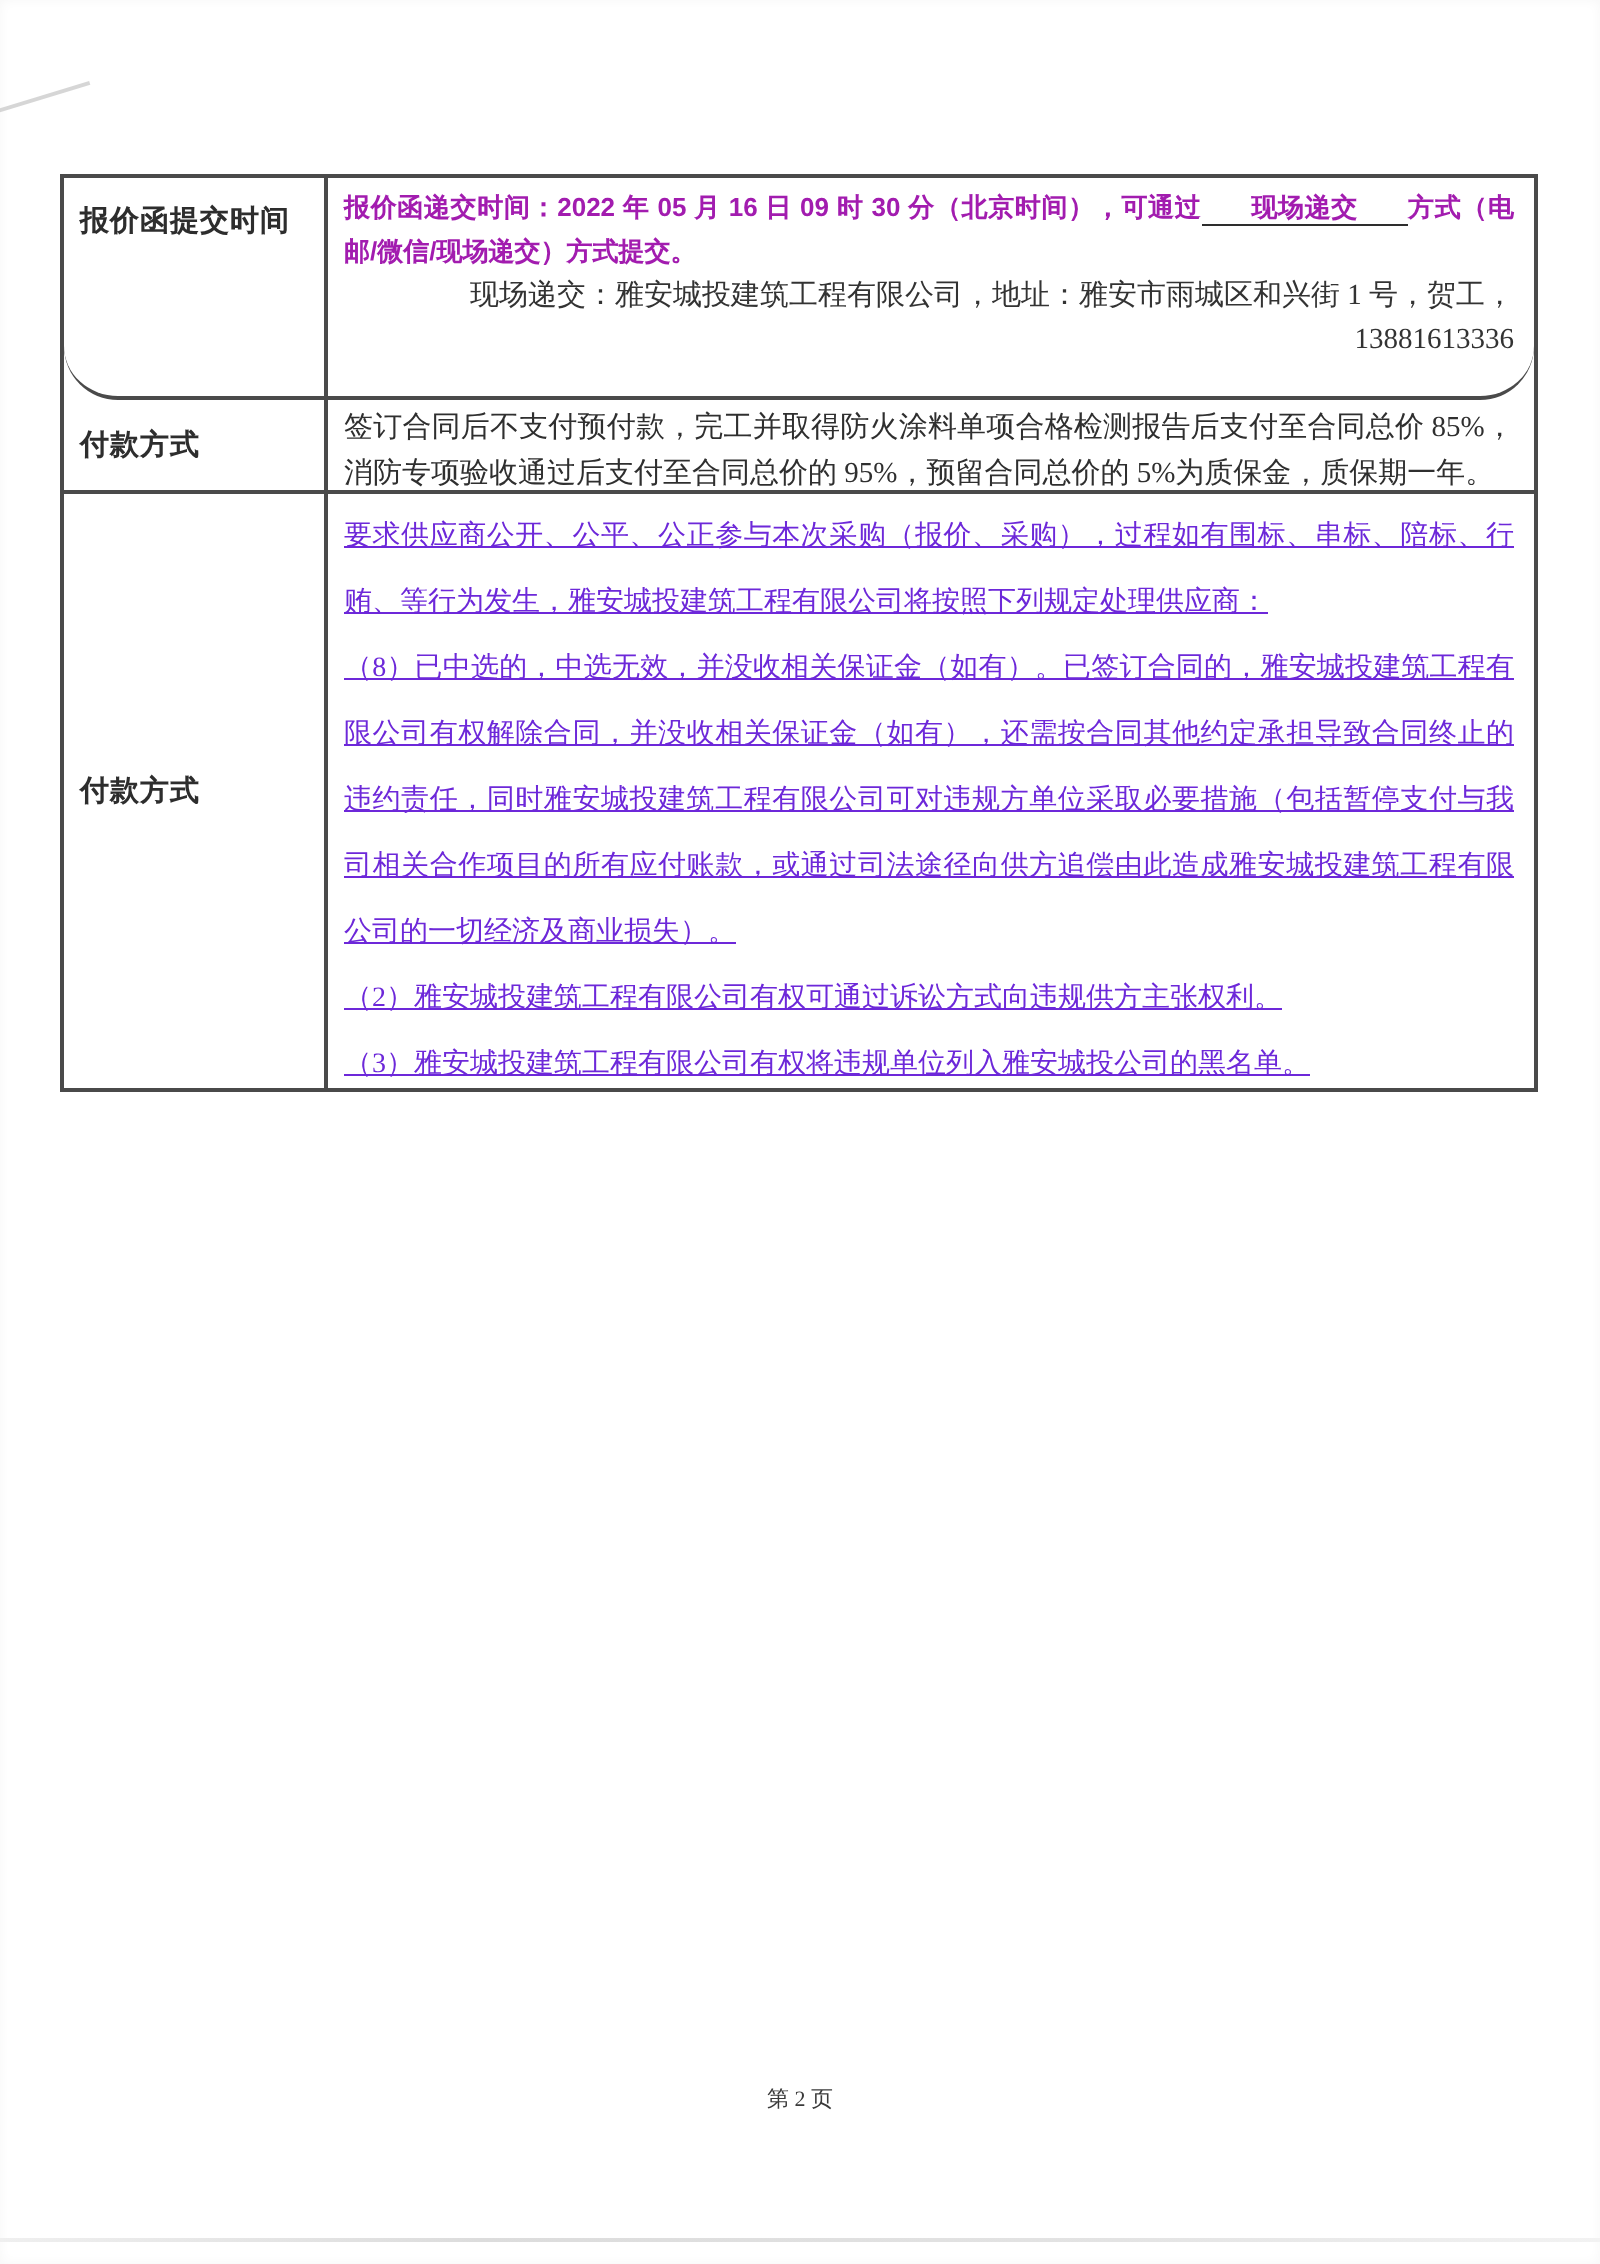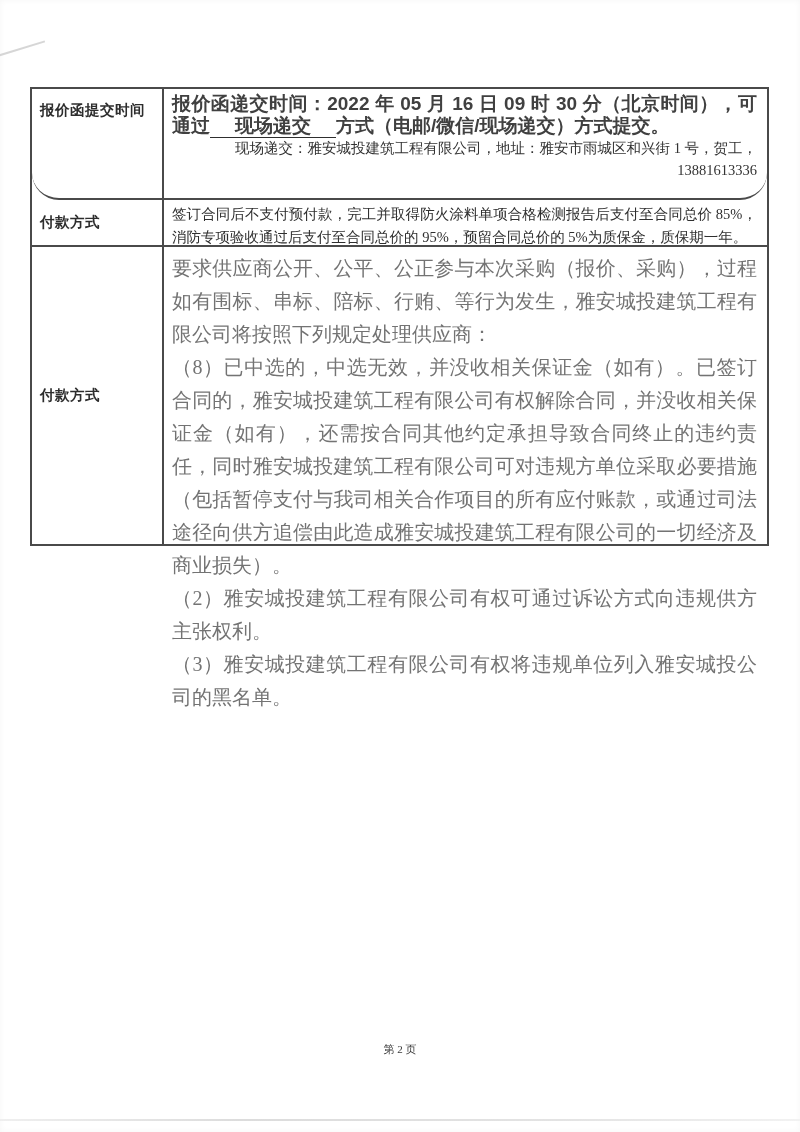--- a/index.html
+++ b/index.html
@@ -48,36 +48,36 @@
     flex:1;
     padding:4px 10px 0 8px;
     text-align:justify;
   }
   .row-quote{height:109px;border-radius:27px;}
   .row-payment{height:45px;}
   .row-integrity{height:297px;}
   .row-quote .t-content p{margin:0;}
   .quote-bold{
     font-family:"Liberation Sans","DejaVu Sans",sans-serif;
-    font-weight:bold;font-size:19px;line-height:21.5px;color:#404040;
+    font-weight:bold;font-size:13px;line-height:21.5px;color:#a21caf;
   }
   .quote-plain{
     font-size:14.5px;line-height:22px;color:#333333;margin-top:1px !important;
     text-align:right;
   }
   .underlined-blank{
     border-bottom:1.4px solid #2e2e2e;
     padding:0 25px 1px 25px;
     font-weight:bold;
   }
   .row-payment .t-content{
     font-size:14.5px;line-height:22.5px;padding-top:3px;color:#2f2f2f;
   }
   .row-integrity .t-content{
-    font-size:20px;line-height:33px;padding-top:5px;color:#737373;
+    font-size:14px;line-height:33px;padding-top:5px;color:#6d28d9;text-decoration:underline;
   }
   .row-integrity .t-content p{margin:0;}
   .footer{
     position:absolute;left:0;top:1042px;width:800px;
     text-align:center;font-size:11px;color:#3a3a3a;
     font-family:"Liberation Serif","DejaVu Serif",serif;
   }
 </style>
 </head>
 <body>

